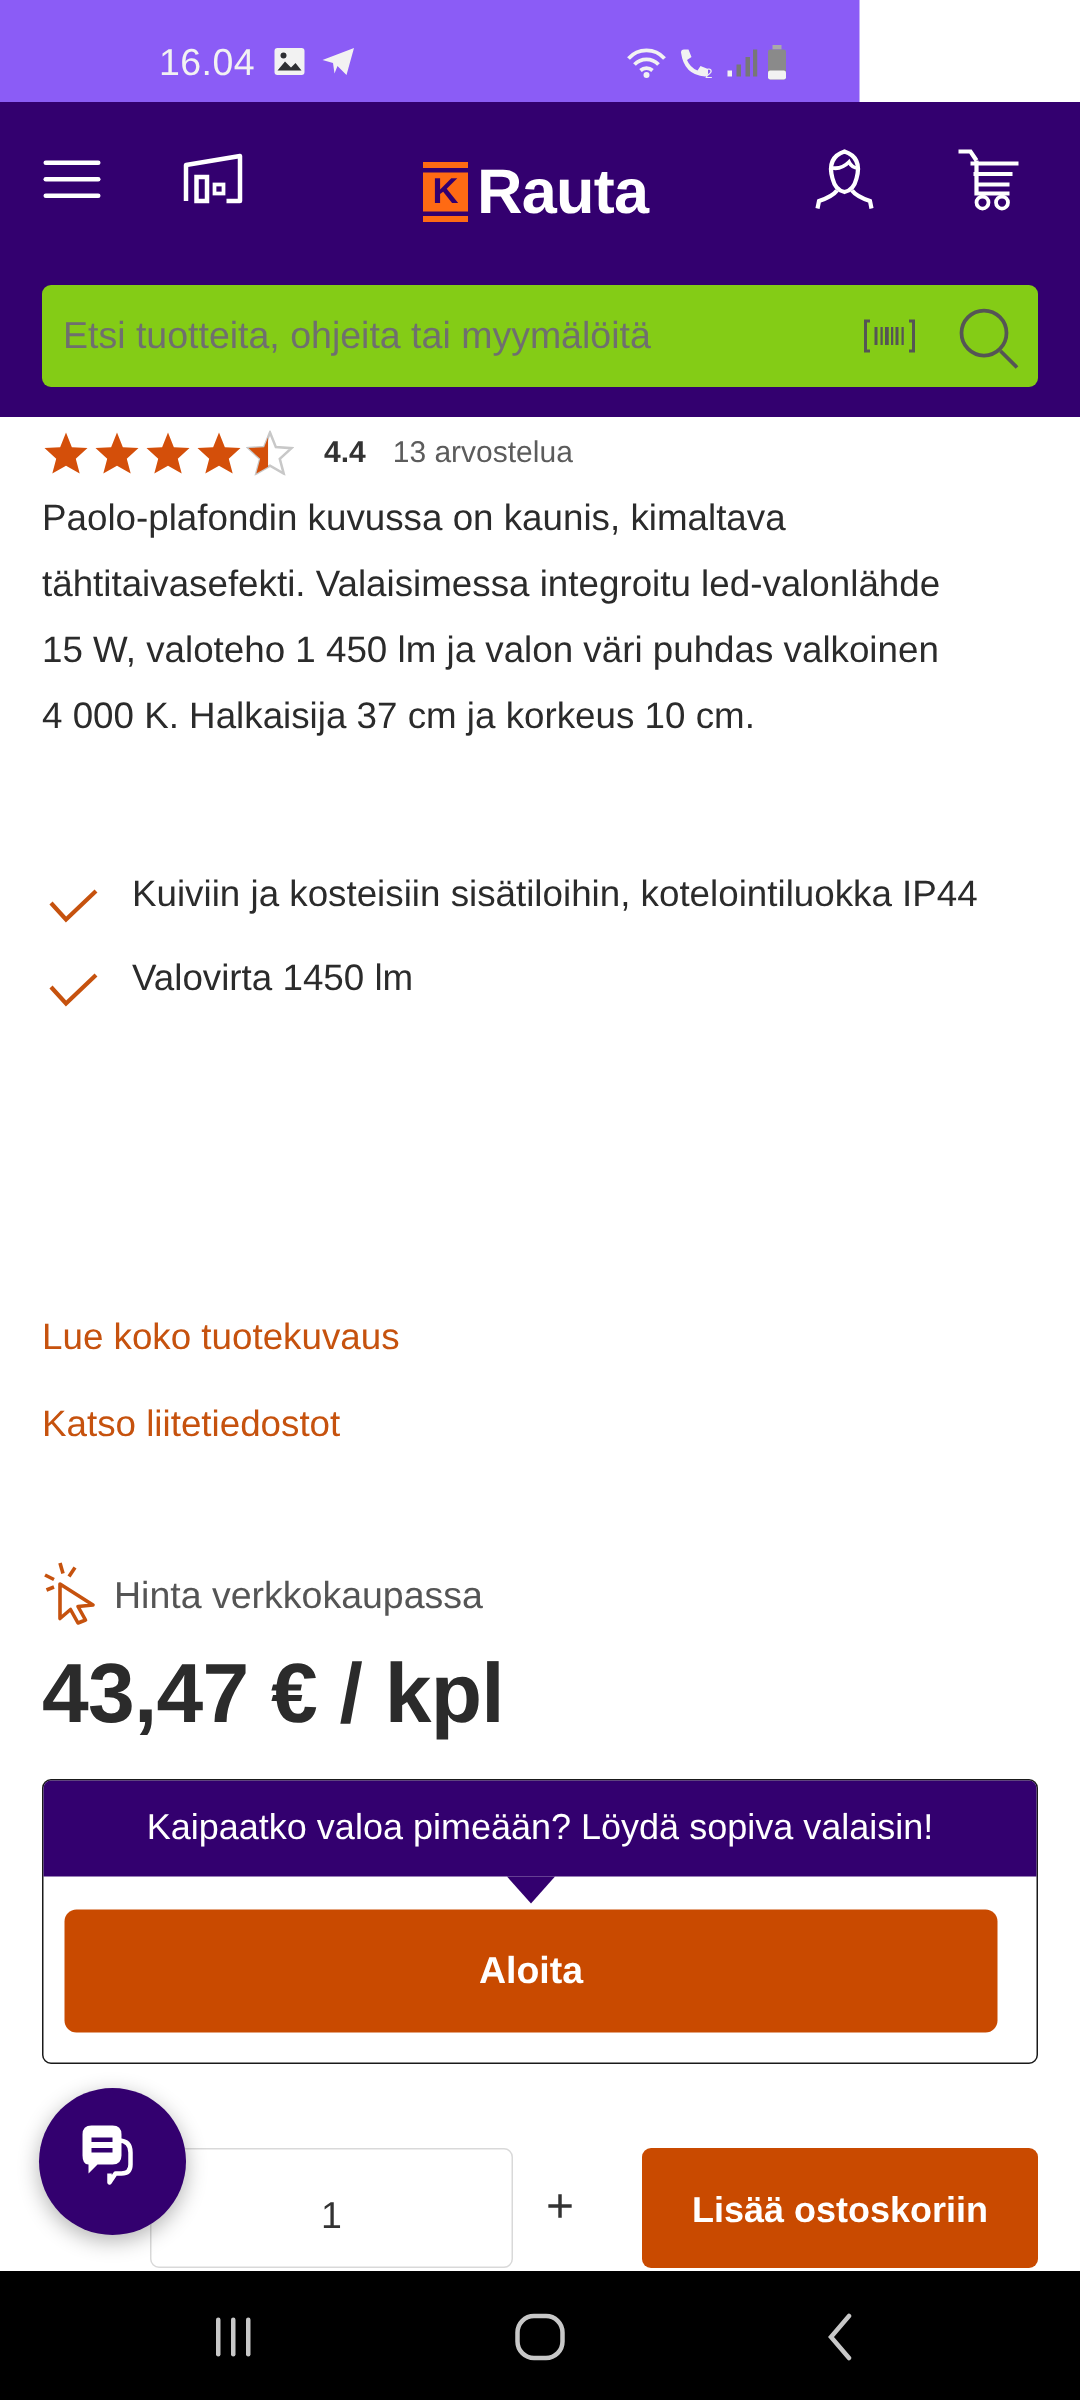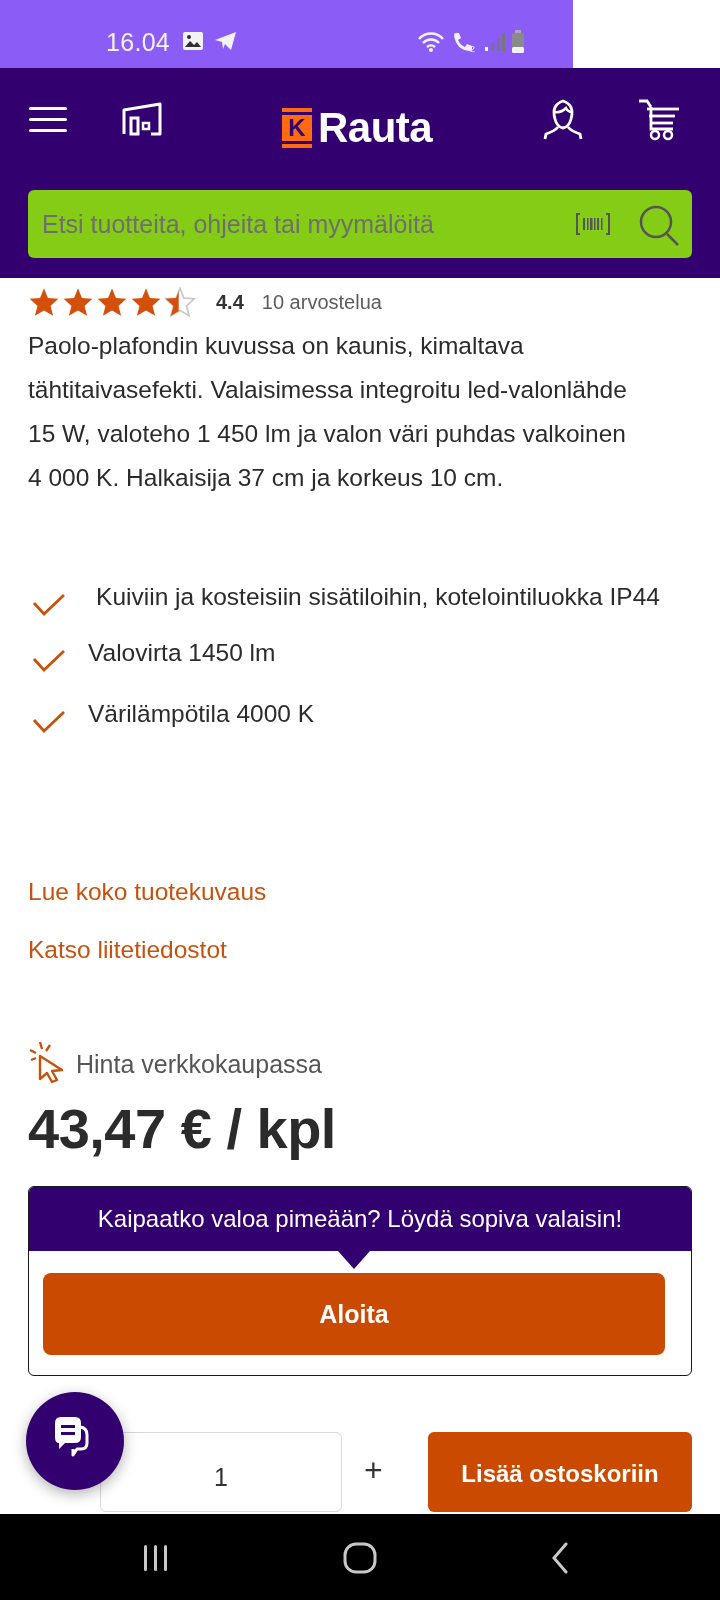--- a/index.html
+++ b/index.html
@@ -199,49 +199,43 @@
           <defs>
             <clipPath id="halfclip">
               <rect x="0" y="0" width="11" height="23"></rect>
             </clipPath>
           </defs>
           <path d="M12 1 L15 8.5 L23 9 L17 14.5 L19 22 L12 18 L5 22 L7 14.5 L1 9 L9 8.5 Z" fill="none" stroke="#c8c8c8" stroke-width="1.3"></path>
           <path clip-path="url(#halfclip)" d="M12 1 L15 8.5 L23 9 L17 14.5 L19 22 L12 18 L5 22 L7 14.5 L1 9 L9 8.5 Z" fill="#d44f0a"></path>
         </svg>
     </div>
     <span class="score">4.4</span>
-    <span class="count">10 arvostelua</span>
+    <span class="count">13 arvostelua</span>
   </div>
 
   <div class="desc">
     <div>Paolo-plafondin kuvussa on kaunis, kimaltava</div>
     <div>tähtitaivasefekti. Valaisimessa integroitu led-valonlähde</div>
     <div>15 W, valoteho 1 450 lm ja valon väri puhdas valkoinen</div>
     <div>4 000 K. Halkaisija 37 cm ja korkeus 10 cm.</div>
   </div>
 
   <ul class="features">
-    <li style="margin-bottom:19px; padding-right:30px;text-align:center;">
+    <li style="margin-bottom:19px; padding-right:30px;">
       <span class="check"><svg width="34" height="24" viewBox="0 0 34 24">
             <path d="M2 10 L12 21 L32 2" stroke="#c6520e" stroke-width="2.8" fill="none"></path>
           </svg></span>
       <span>Kuiviin ja kosteisiin sisätiloihin, kotelointiluokka IP44</span>
     </li>
     <li style="margin-bottom:24px;">
       <span class="check"><svg width="34" height="24" viewBox="0 0 34 24">
             <path d="M2 10 L12 21 L32 2" stroke="#c6520e" stroke-width="2.8" fill="none"></path>
           </svg></span>
       <span>Valovirta 1450 lm</span>
     </li>
-    <li>
-      <span class="check"><svg width="34" height="24" viewBox="0 0 34 24">
-            <path d="M2 10 L12 21 L32 2" stroke="#c6520e" stroke-width="2.8" fill="none"></path>
-          </svg></span>
-      <span>Värilämpötila 4000 K</span>
-    </li>
   </ul>
 
   <a class="link" style="top:600px;">Lue koko tuotekuvaus</a>
   <a class="link" style="top:658px;">Katso liitetiedostot</a>
 
   <div class="price-label">
     <span>
       <svg width="40" height="44" viewBox="0 0 40 44">
           <line x1="12" y1="2" x2="14" y2="9" stroke="#c6520e" stroke-width="2.4"></line>
           <line x1="2" y1="10" x2="8" y2="13" stroke="#c6520e" stroke-width="2.4"></line>

